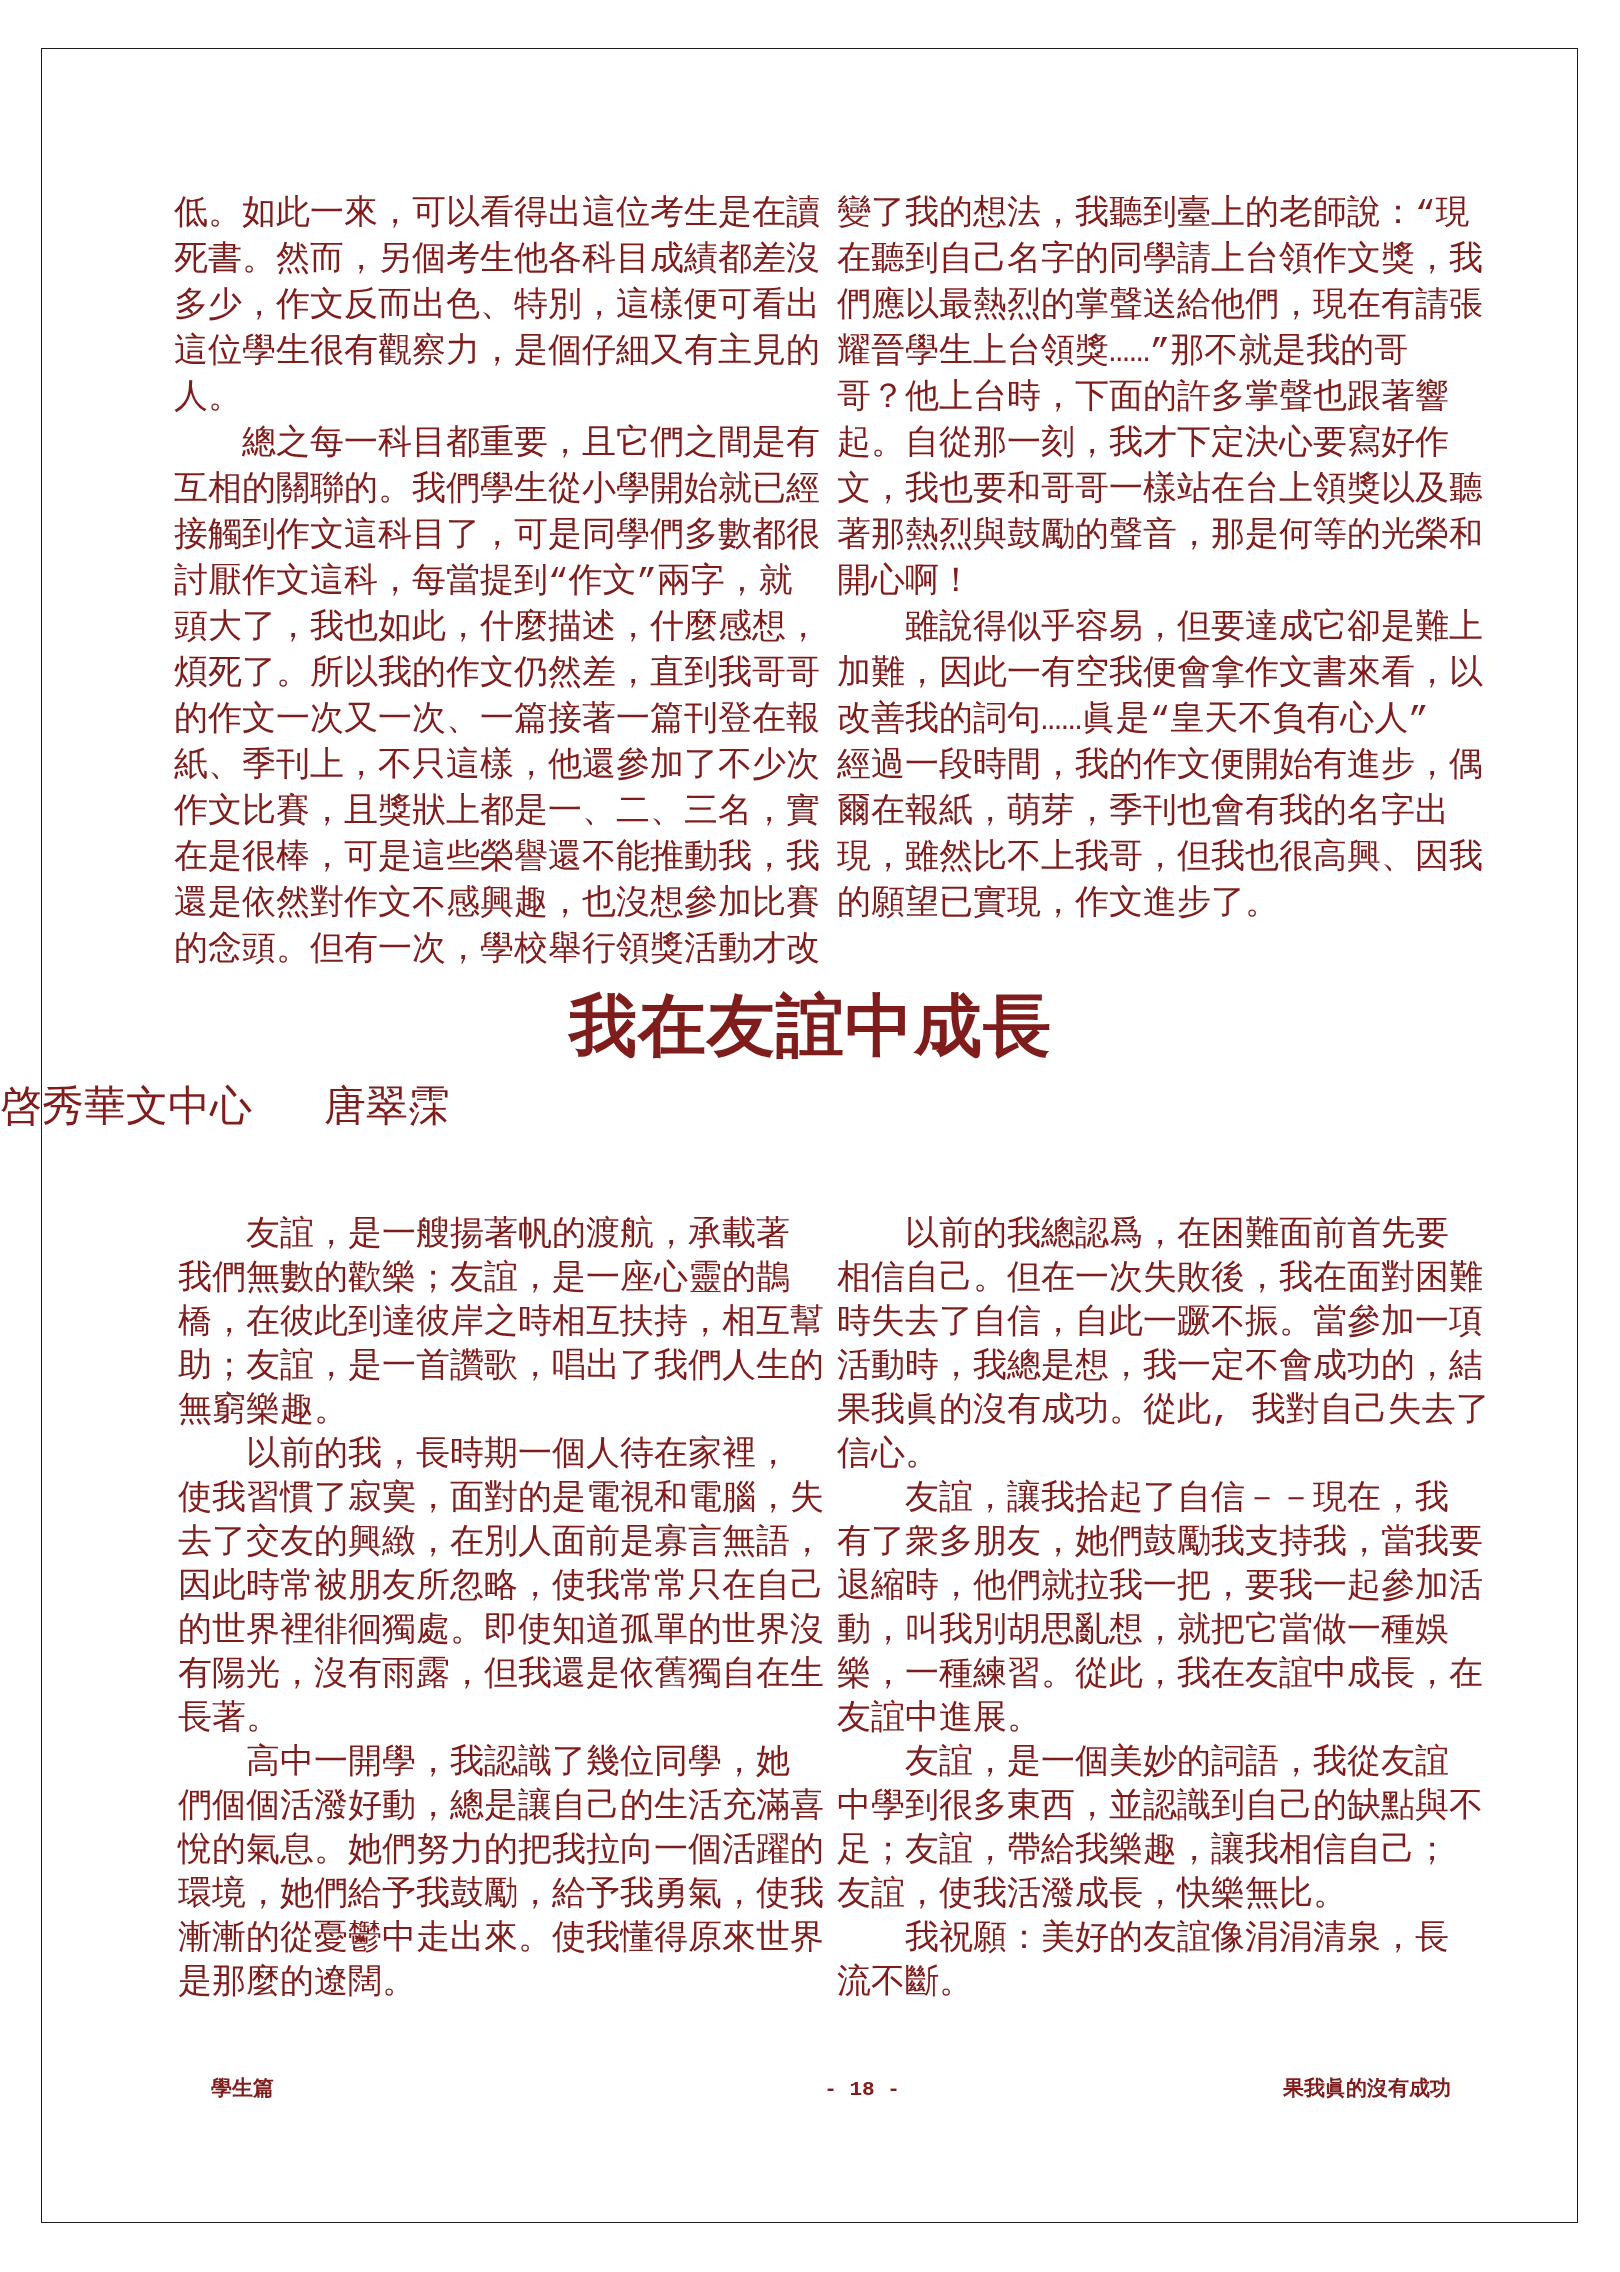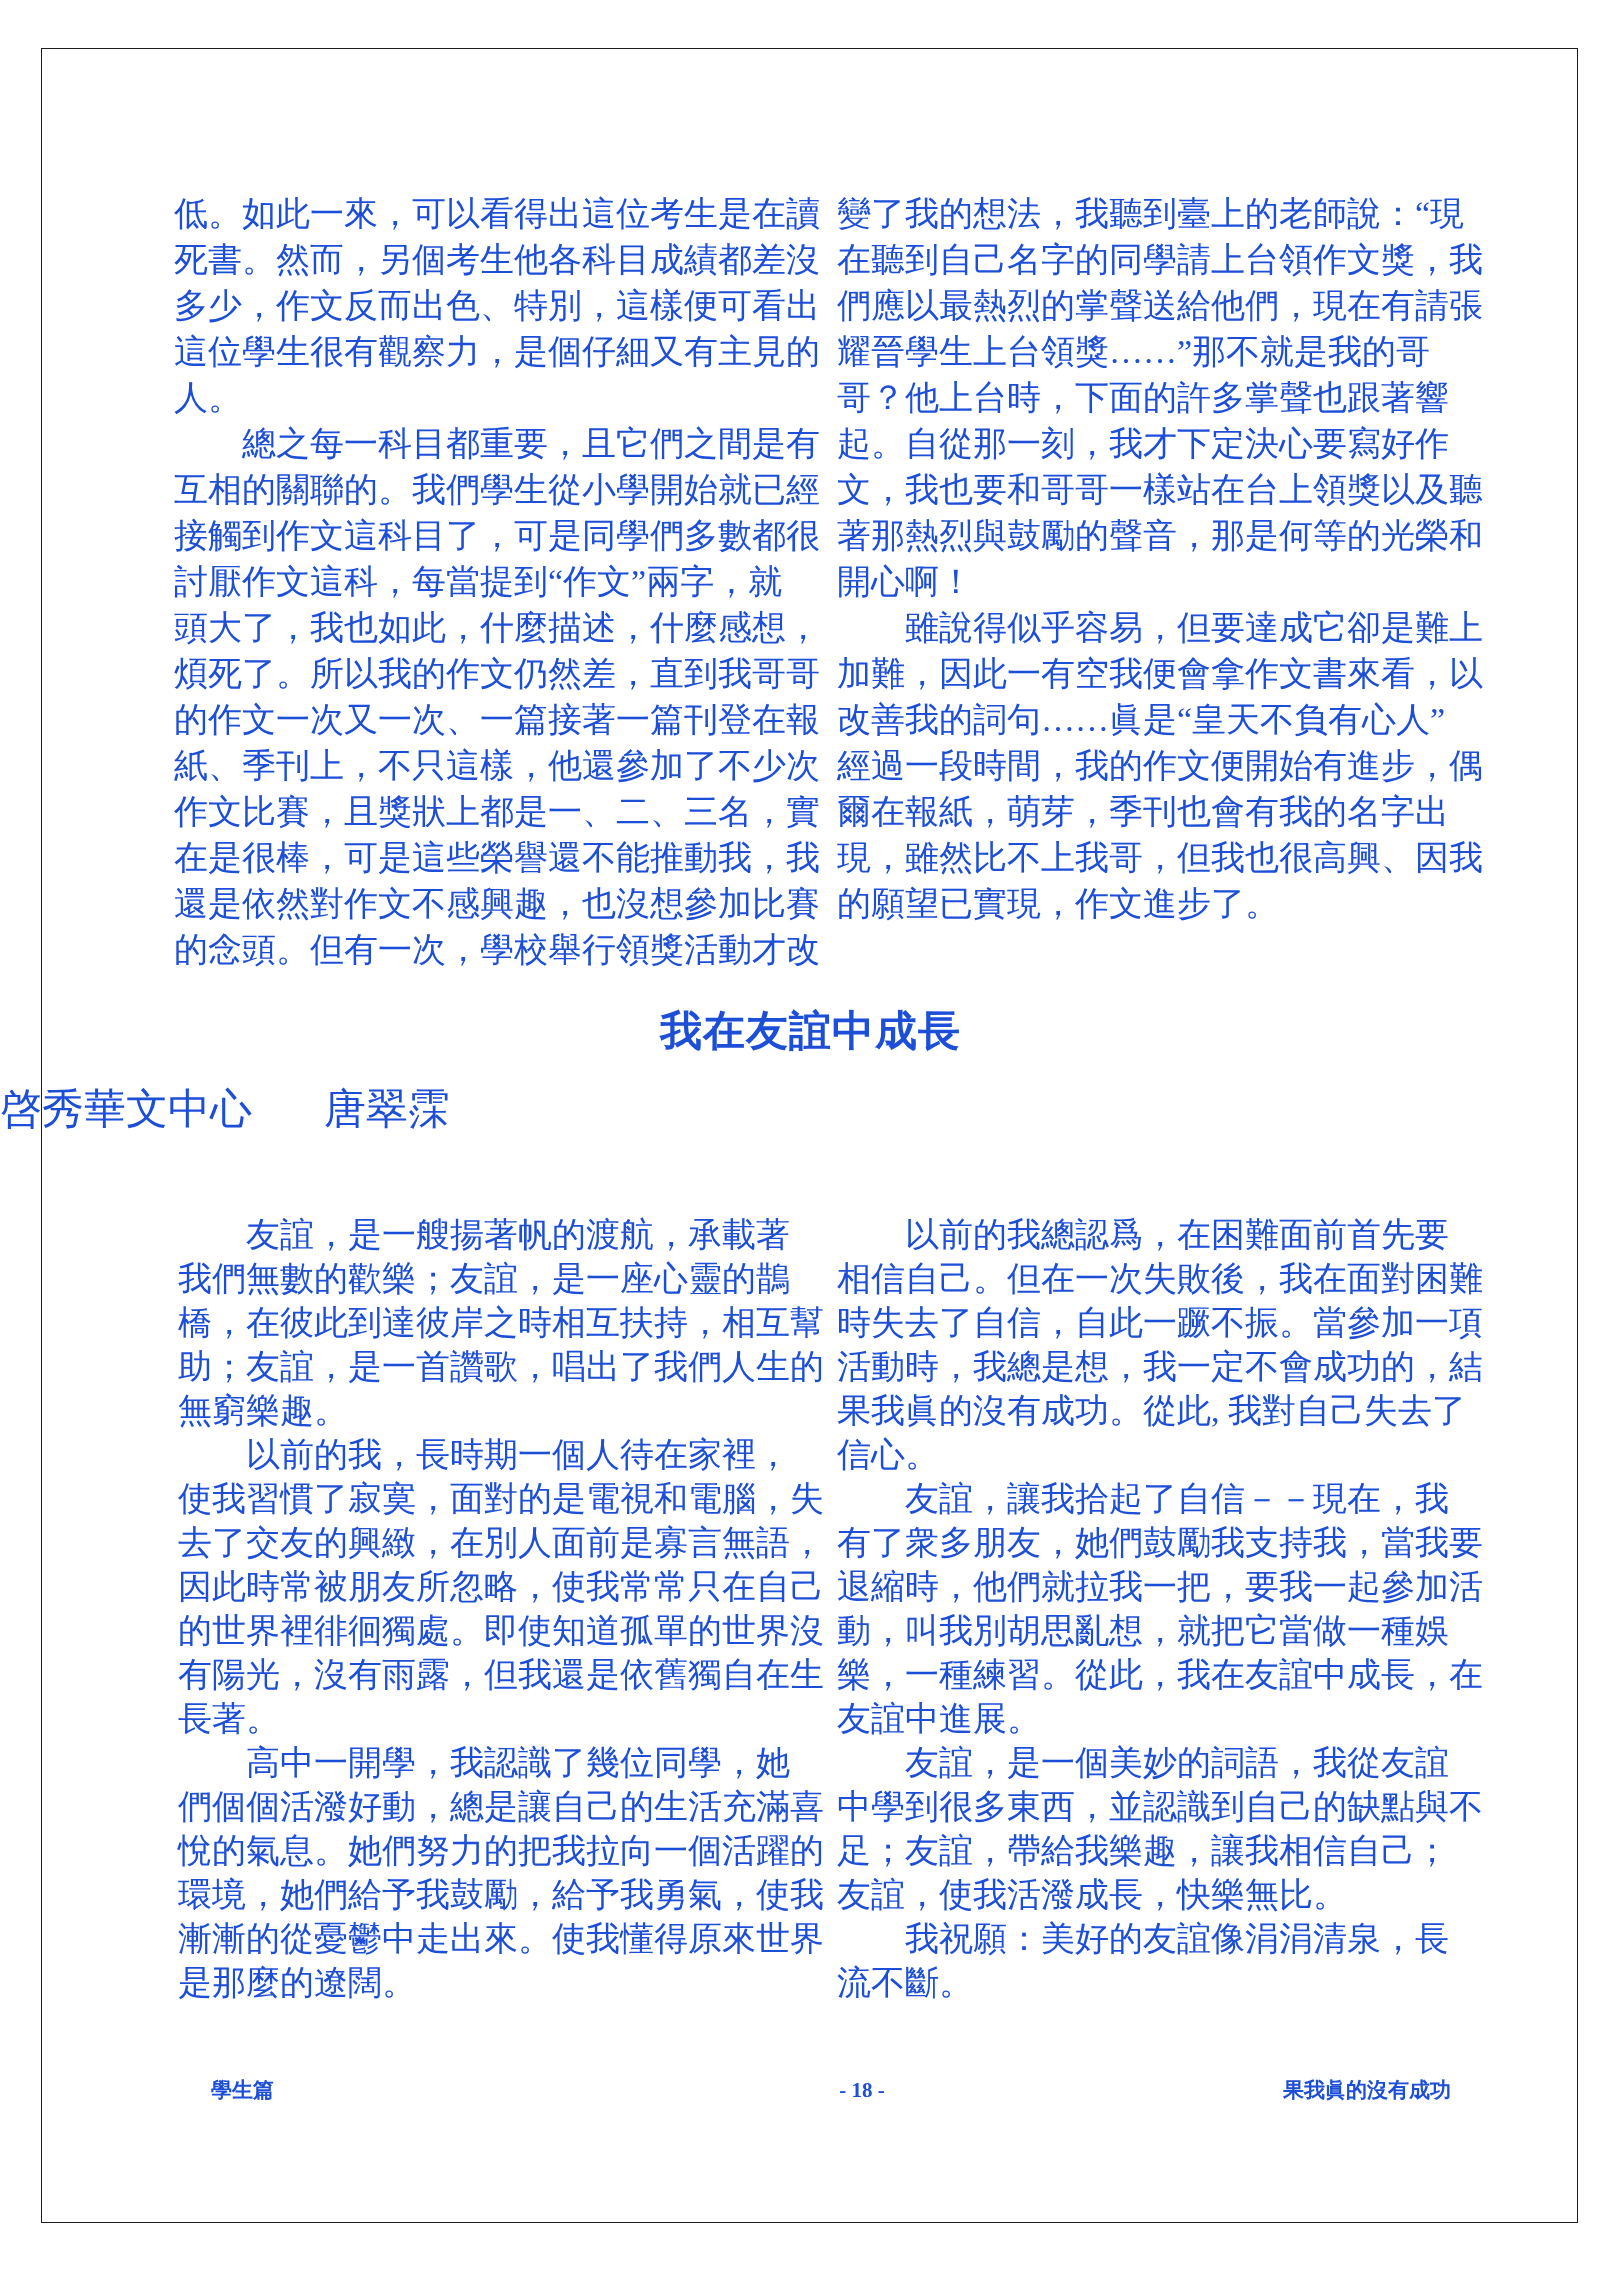--- a/index.html
+++ b/index.html
@@ -6,22 +6,22 @@
     margin: 0;
     padding: 0;
     background: #ffffff;
   }
   .page {
     position: relative;
     width: 1621px;
     height: 2272px;
     background: #ffffff;
     overflow: hidden;
-    font-family: Liberation Serif, serif;
-    color: #1d4ed8;
+    font-family: Liberation Mono, monospace;
+    color: #7f1d1d;
   }
   .page-border {
     position: absolute;
     left: 41px;
     top: 48px;
     width: 1537px;
     height: 2175px;
     border: 1.9px solid #1c1c1c;
     box-sizing: border-box;
     pointer-events: none;
@@ -40,21 +40,21 @@
   .col.low-left  { left: 178px; top: 1213px; line-height: 44px; }
   .col.low-right { left: 837px; top: 1213px; line-height: 44px; }
 
   .title {
     position: absolute;
     left: 0;
     top: 995px;
     width: 1621px;
     margin: 0;
     text-align: center;
-    font-size: 42px;
+    font-size: 68px;
     line-height: 72px;
     font-weight: bold;
     letter-spacing: 1px;
   }
   .byline {
     position: absolute;
     left: 0;
     top: 1082px;
     width: 1621px;
     font-size: 42px;

